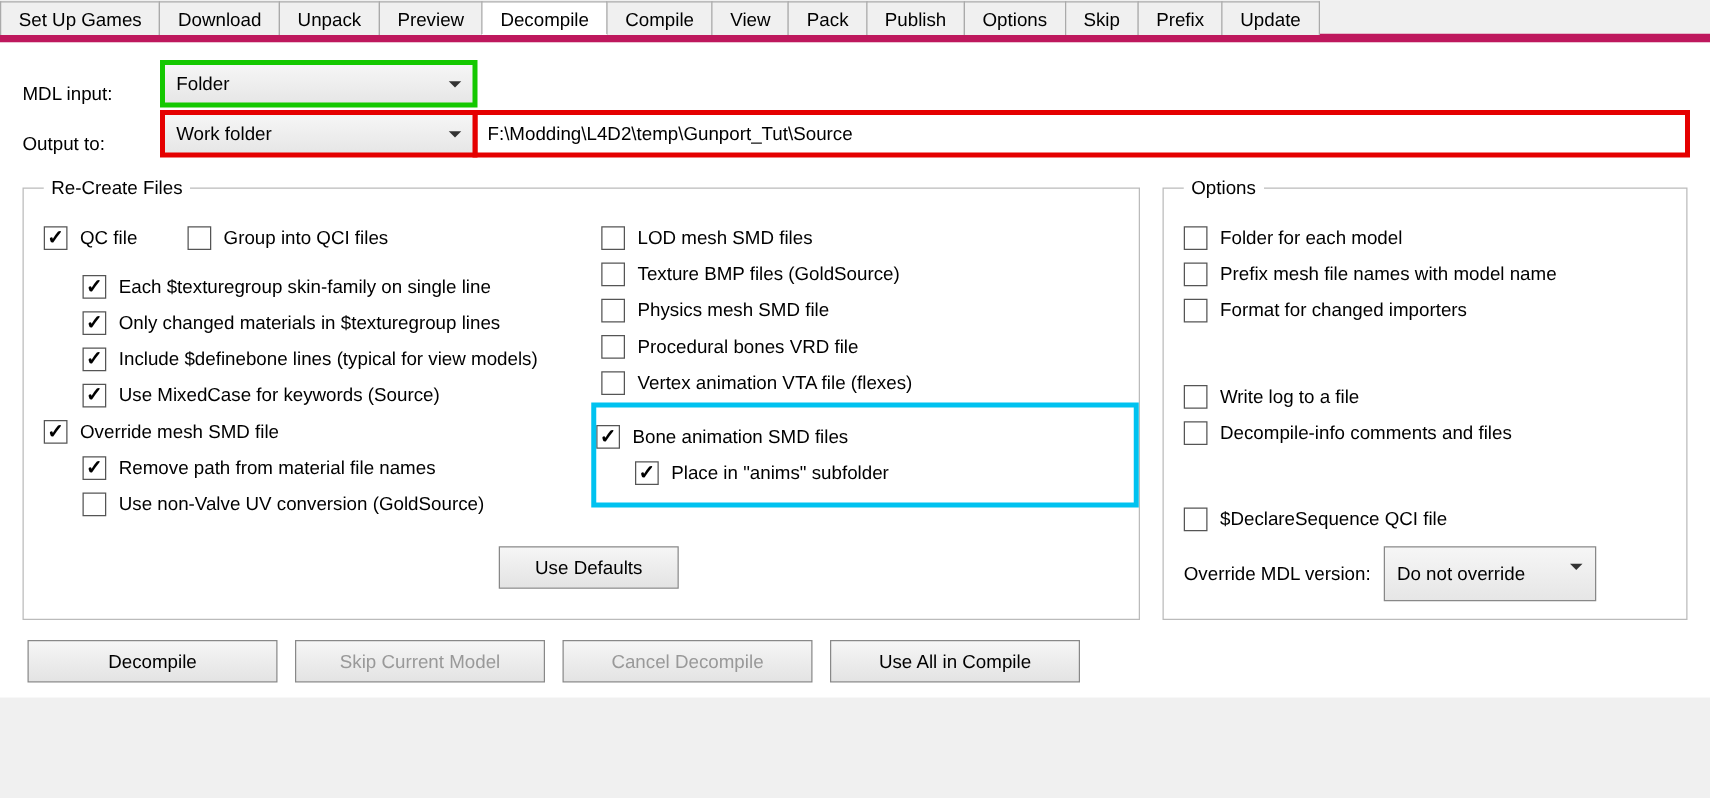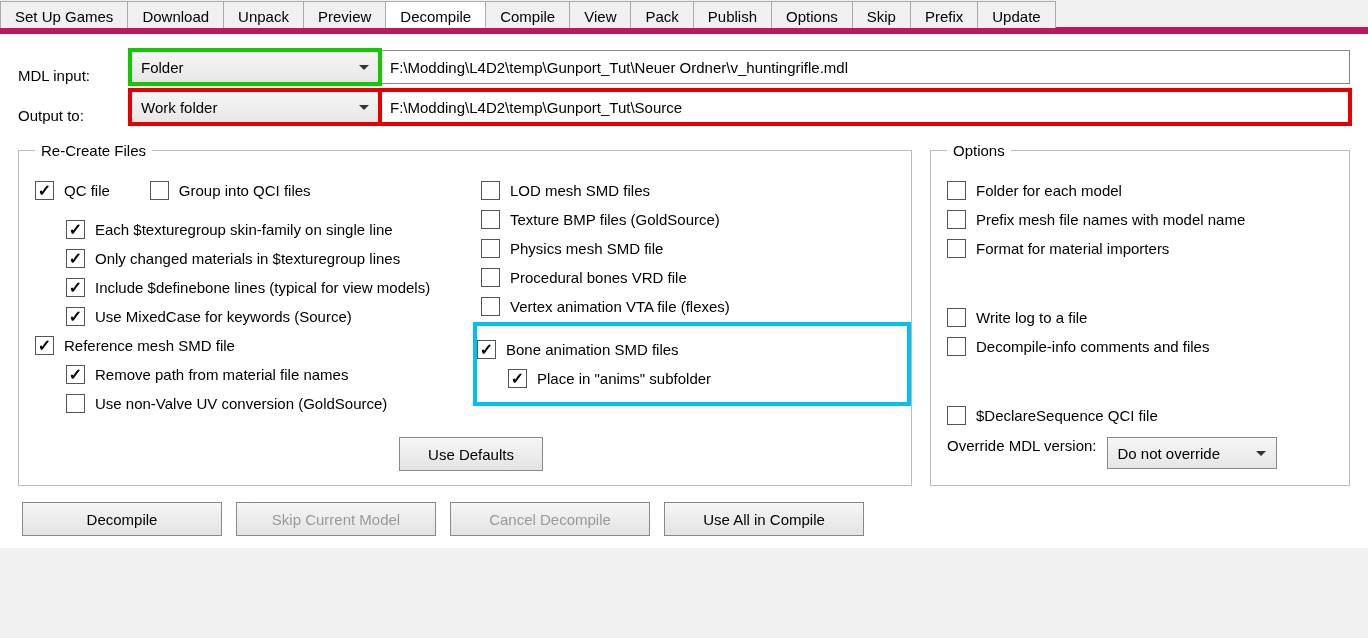--- a/index.html
+++ b/index.html
@@ -25,22 +25,22 @@
     .col{flex:1}
     .cb{display:flex;align-items:center;margin:10px 0;white-space:nowrap}
     .cb.indent{margin-left:31px}
     .box{width:19px;height:19px;border:1px solid #555;background:#fff;margin-right:10px;flex-shrink:0;display:flex;align-items:center;justify-content:center}
     .box.checked::after{content:"✓";font-size:16px;line-height:1;font-weight:bold}
     .spacer{height:30px}
     .btn{border:1px solid #888;background:linear-gradient(#f6f6f6,#e3e3e3);padding:6px 28px;cursor:pointer;display:inline-flex;align-items:center;justify-content:center;min-width:120px;height:34px}
     .btn.large{width:200px}
     .btn.dis{color:#999;cursor:default}
     .defaults-row{display:flex;justify-content:center;margin-top:14px}
-    .override-row{display:flex;gap:10px;margin-top:12px}
-    .small-select{flex:0 0 170px;height:32px;border:1px solid #888;background:linear-gradient(#f6f6f6,#e6e6e6);display:flex;align-items:center;padding:0 10px;position:relative;cursor:pointer}
+    .override-row{display:flex;align-items:center;gap:10px;margin-top:12px}
+    .small-select{flex:0 0 170px;height:44px;border:1px solid #888;background:linear-gradient(#f6f6f6,#e6e6e6);display:flex;align-items:center;padding:0 10px;position:relative;cursor:pointer}
     .small-select::after{content:"";position:absolute;right:10px;top:13px;border:5px solid transparent;border-top-color:#333}
     .footer{display:flex;gap:14px;margin-top:16px;padding:0 4px}
   </style>
 </head>
 <body>
 
 <div class="tabs" id="tabs">
     <div class="tab">Set Up Games</div>
     <div class="tab">Download</div>
     <div class="tab">Unpack</div>
@@ -55,21 +55,20 @@
     <div class="tab">Prefix</div>
     <div class="tab">Update</div>
   </div>
 
 <div class="panel">
   <div class="path-row">
     <span class="path-label">MDL input:</span>
     <div class="dropdown hl-green">
         <span>Folder</span>
       </div>
-    <div class="path-input">F:\Modding\L4D2\temp\Gunport_Tut\Neuer Ordner\v_huntingrifle.mdl</div>
   </div>
   <div class="path-row">
     <span class="path-label">Output to:</span>
     <div class="dropdown hl-red">
         <span>Work folder</span>
       </div>
     <div class="path-input hl-red" style="border-left:none">F:\Modding\L4D2\temp\Gunport_Tut\Source</div>
   </div>
 
   <div class="groups">
@@ -98,21 +97,21 @@
             <div class="cb indent">
               <span class="box checked"></span>
               <span>Include $definebone lines (typical for view models)</span>
             </div>
             <div class="cb indent">
               <span class="box checked"></span>
               <span>Use MixedCase for keywords (Source)</span>
             </div>
             <div class="cb">
               <span class="box checked"></span>
-              <span>Reference mesh SMD file</span>
+              <span>Override mesh SMD file</span>
             </div>
             <div class="cb indent">
               <span class="box checked"></span>
               <span>Remove path from material file names</span>
             </div>
             <div class="cb indent">
               <span class="box"></span>
               <span>Use non-Valve UV conversion (GoldSource)</span>
             </div>
           </div>
@@ -160,21 +159,21 @@
           <div class="cb">
             <span class="box"></span>
             <span>Folder for each model</span>
           </div>
           <div class="cb">
             <span class="box"></span>
             <span>Prefix mesh file names with model name</span>
           </div>
           <div class="cb">
             <span class="box"></span>
-            <span>Format for material importers</span>
+            <span>Format for changed importers</span>
           </div>
           <div class="spacer"></div>
           <div class="cb">
             <span class="box"></span>
             <span>Write log to a file</span>
           </div>
           <div class="cb">
             <span class="box"></span>
             <span>Decompile-info comments and files</span>
           </div>

